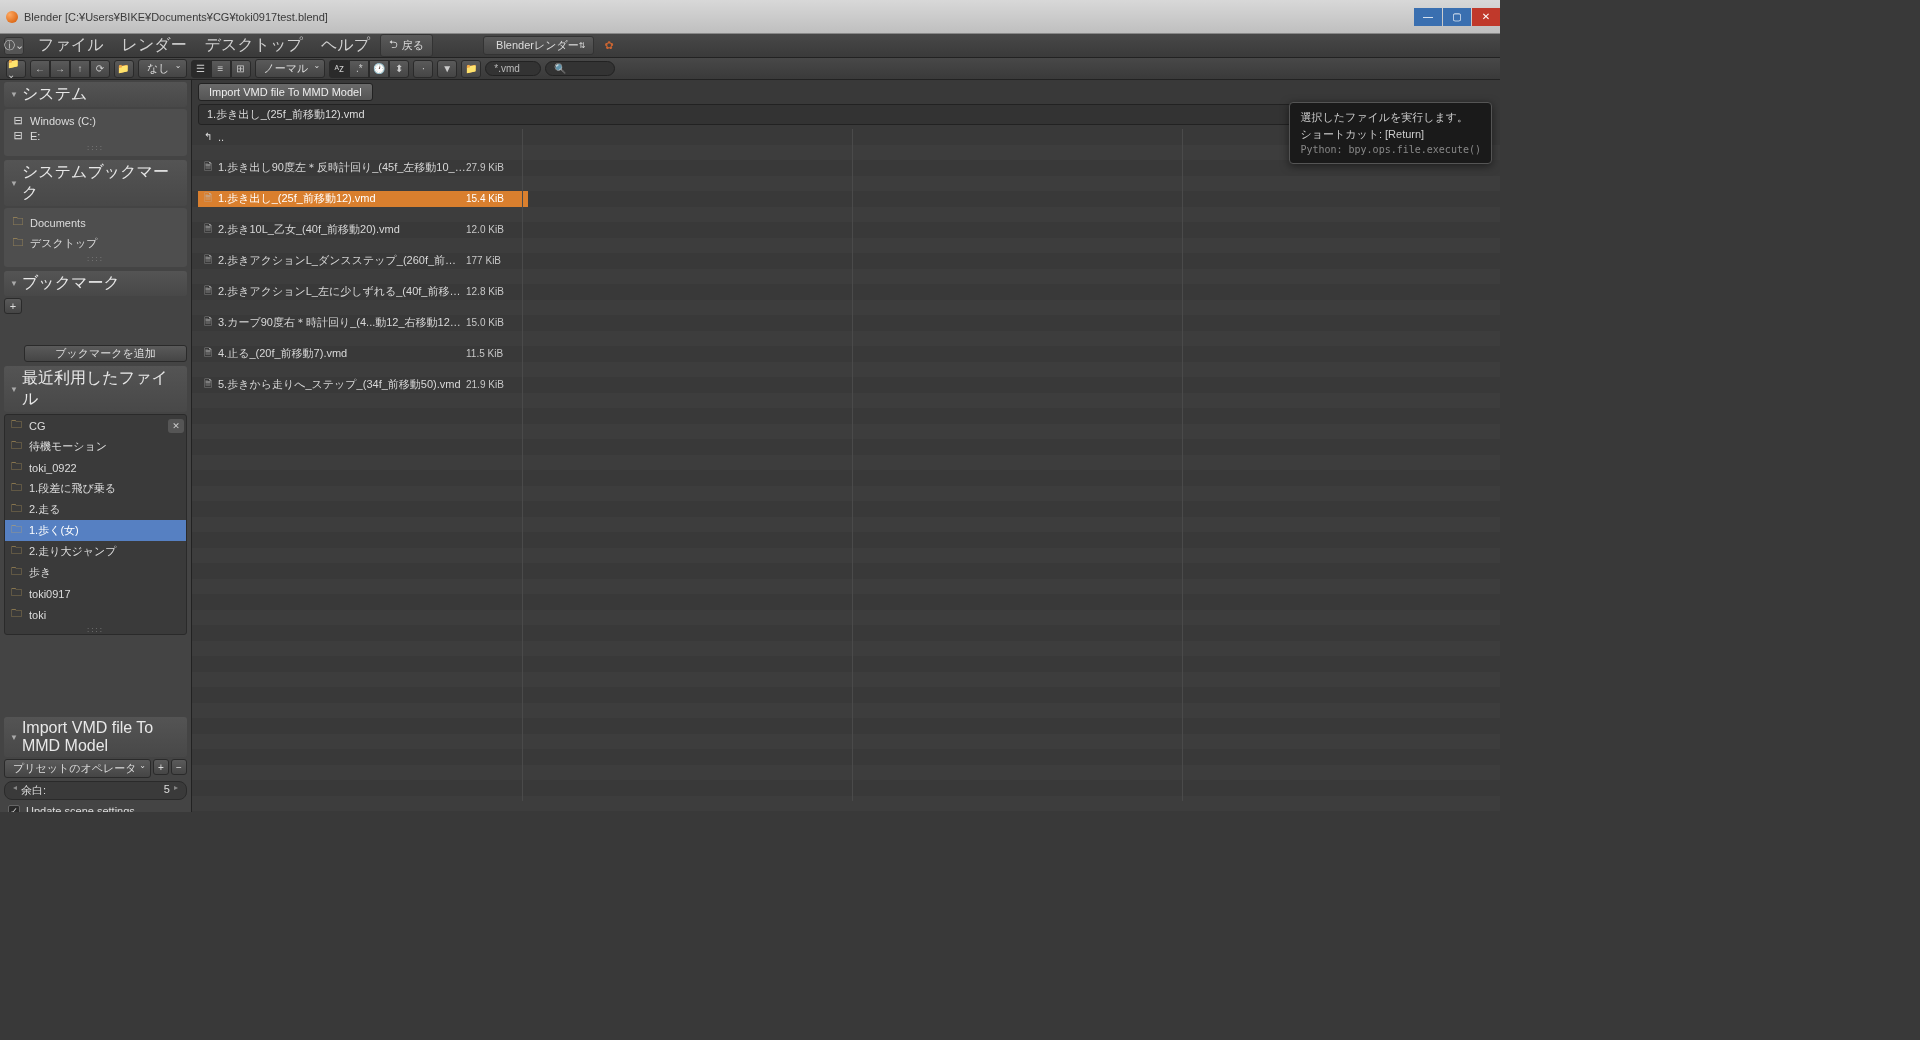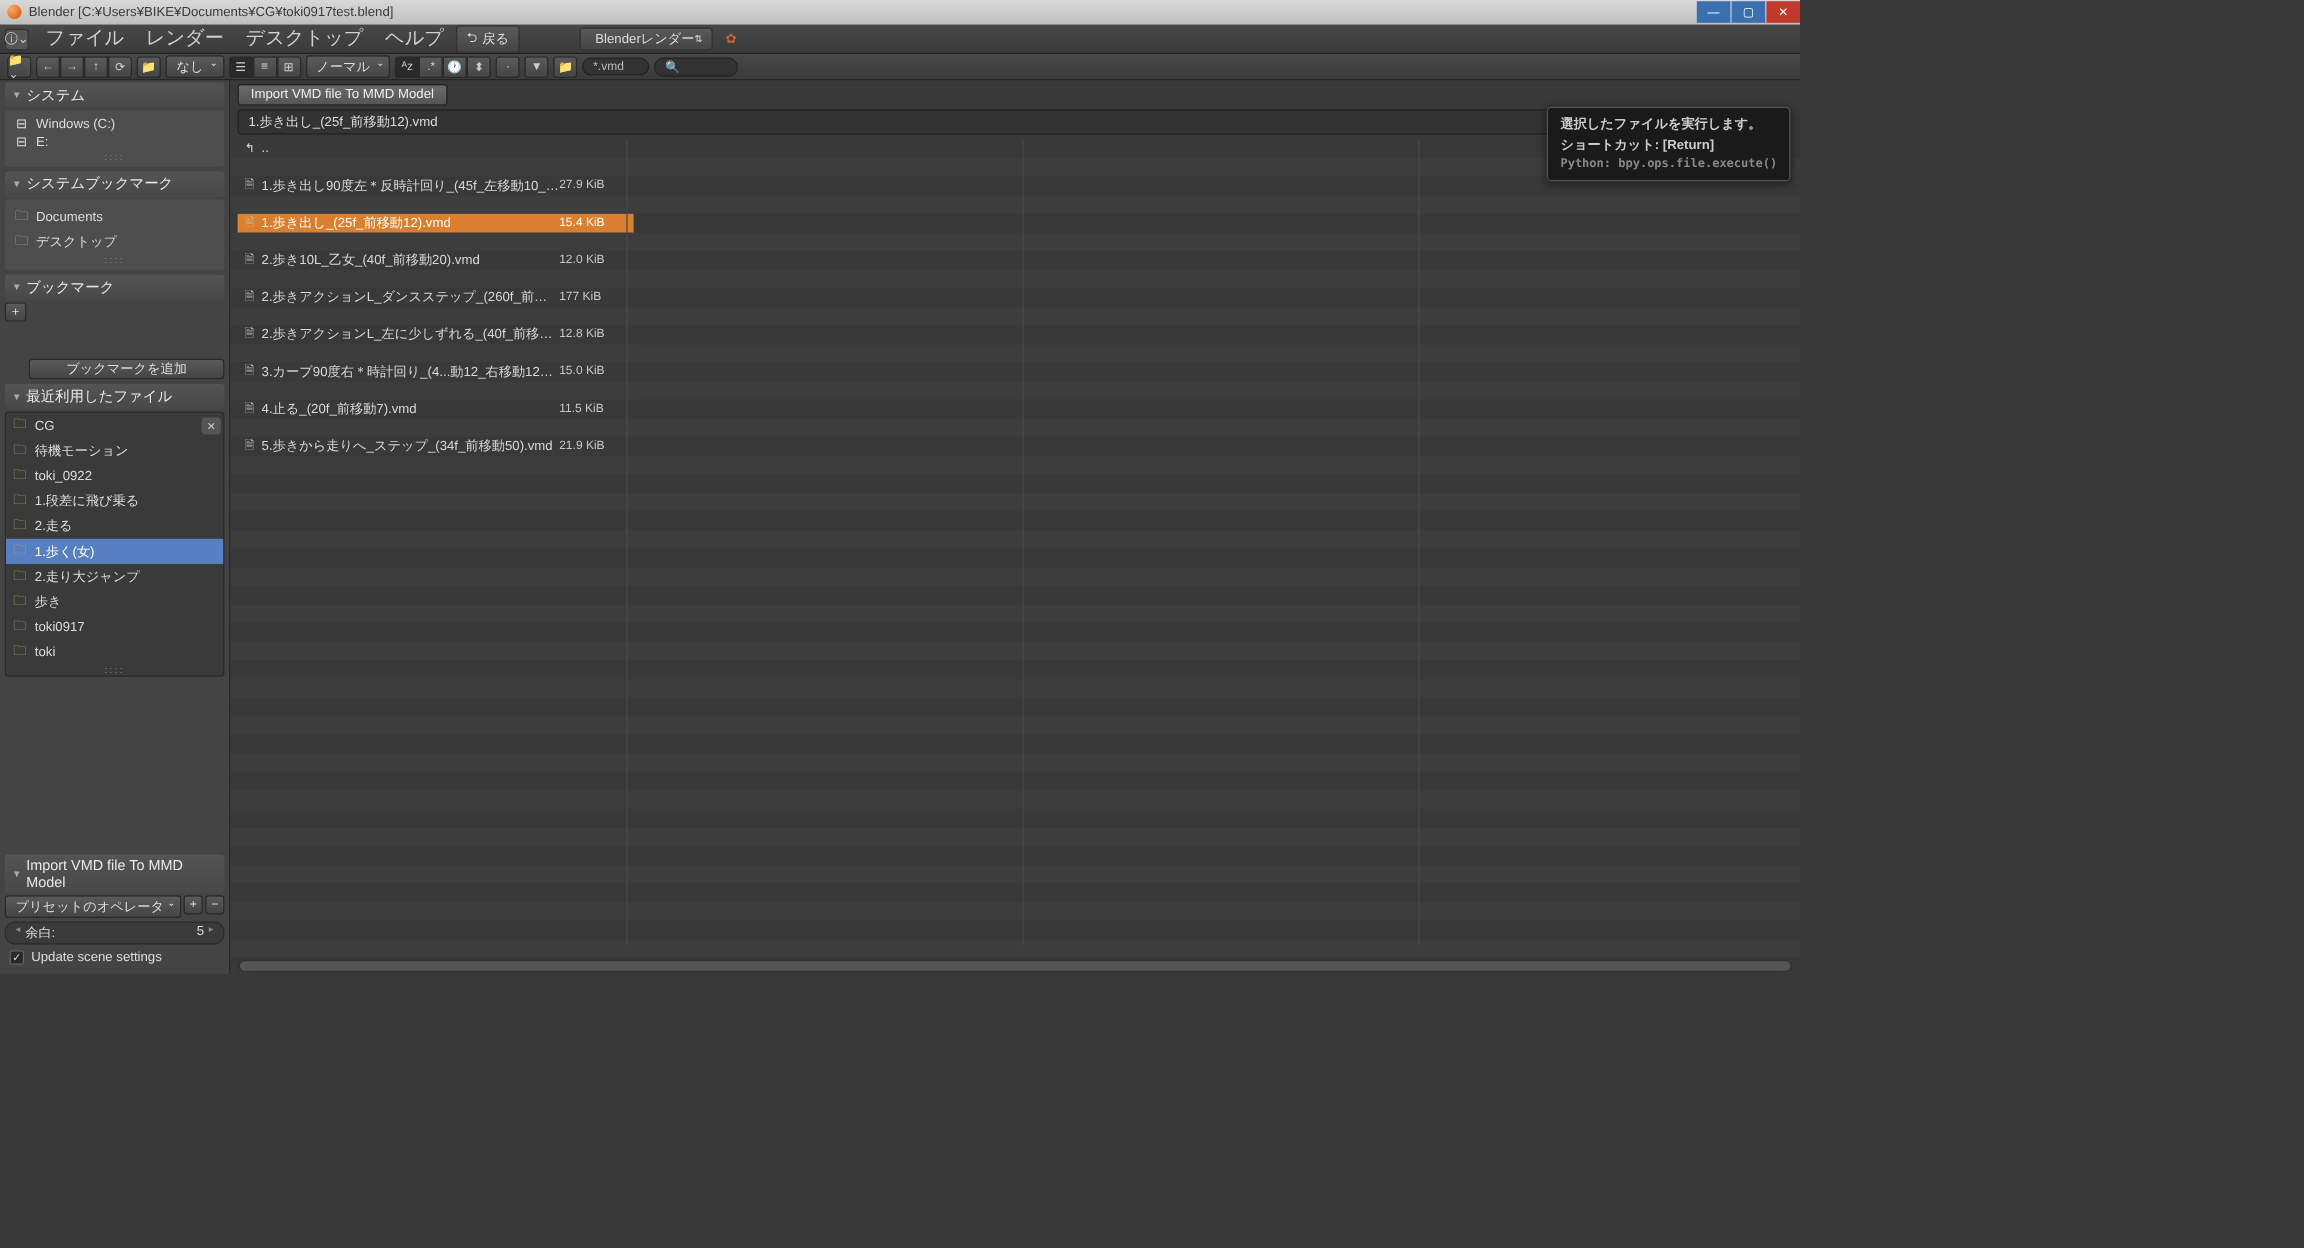--- a/index.html
+++ b/index.html
@@ -1,19 +1,19 @@
 <!DOCTYPE html>
 <html><head>
 <meta charset="utf-8">
 <style>
 * { margin: 0; padding: 0; box-sizing: border-box; font-family: "MS Gothic", "Meiryo", sans-serif; }
 body { background: #393939; color: #ccc; font-size: 11px; overflow: hidden; width: 1500px; height: 812px; }
 
 
-.titlebar { height: 21px; background: linear-gradient(#d8d8d8, #bfbfbf); display: flex; align-items: center; padding-left: 6px; border-bottom: 1px solid #888; }
+.titlebar { height: 34px; background: linear-gradient(#d8d8d8, #bfbfbf); display: flex; align-items: center; padding-left: 6px; border-bottom: 1px solid #888; }
 .titlebar .icon { width: 12px; height: 12px; border-radius: 6px; background: radial-gradient(circle at 30% 30%, #ffa860, #d15500); margin-right: 6px; }
 .titlebar .title { color: #3a3a3a; font-size: 11px; flex: 1; }
 .winbtns { display: flex; }
 .winbtn { width: 28px; height: 18px; margin-left: 1px; display: flex; align-items: center; justify-content: center; color: #fff; font-size: 10px; }
 .winbtn.min { background: #3a6fb0; }
 .winbtn.max { background: #3a6fb0; }
 .winbtn.close { background: #c0392b; }
 
 
 .menubar { height: 24px; background: linear-gradient(#484848, #3a3a3a); display: flex; align-items: center; padding: 0 4px; gap: 2px; border-bottom: 1px solid #222; }
@@ -36,21 +36,21 @@
 .tdrop::after { content: "⌄"; position: absolute; right: 4px; font-size: 8px; }
 .filter-box { background: #333; border: 1px solid #222; border-radius: 8px; padding: 1px 8px; color: #bbb; font-size: 10px; min-width: 56px; }
 .search-box { background: #333; border: 1px solid #222; border-radius: 8px; padding: 1px 8px; color: #bbb; font-size: 10px; min-width: 70px; display: flex; align-items: center; gap: 4px; }
 
 
 .main { display: flex; height: calc(812px - 21px - 24px - 22px); }
 
 
 .sidebar { width: 192px; background: #444; display: flex; flex-direction: column; border-right: 1px solid #222; }
 .panel { margin: 2px 4px; }
-.panel-hdr { background: linear-gradient(#545454,#484848); border-radius: 3px; padding: 2px 6px; color: #e8e8e8; font-size: 12px; display: flex; align-items: center; gap: 4px; cursor: pointer; }
+.panel-hdr { background: linear-gradient(#545454,#484848); border-radius: 3px; padding: 2px 6px; color: #e8e8e8; font-size: 16px; display: flex; align-items: center; gap: 4px; cursor: pointer; }
 .panel-hdr::before { content: "▼"; font-size: 8px; color: #aaa; }
 .panel-body { background: #4e4e4e; border-radius: 3px; margin-top: 2px; padding: 4px; }
 .sys-item { display: flex; align-items: center; gap: 6px; padding: 1px 4px; color: #ddd; font-size: 11px; cursor: pointer; }
 .sys-item .dicon { width: 12px; text-align: center; }
 .drag-handle { text-align: center; color: #888; font-size: 8px; letter-spacing: 2px; }
 .bookmark-add { display: flex; gap: 2px; margin-top: 2px; }
 .bookmark-add .plus { width: 18px; height: 16px; background: linear-gradient(#5a5a5a,#454545); border: 1px solid #2a2a2a; border-radius: 3px; display: flex; align-items: center; justify-content: center; color: #ddd; }
 .bookmark-add .label { flex: 1; background: linear-gradient(#5a5a5a,#454545); border: 1px solid #2a2a2a; border-radius: 3px; display: flex; align-items: center; justify-content: center; color: #ddd; font-size: 11px; margin-top: 47px; }
 
 .recent-list { background: #3a3a3a; border: 1px solid #2a2a2a; border-radius: 3px; margin-top: 2px; }
@@ -99,21 +99,21 @@
 .stripe.alt { background: #3d3d3d; }
 
 
 .colsep { position: absolute; top: 0; bottom: 12px; width: 1px; background: #4a4a4a; }
 
 
 .hscroll { height: 10px; background: #333; margin: 0 6px 2px; border-radius: 5px; position: relative; }
 .hscroll .thumb { position: absolute; left: 2px; right: 2px; top: 1px; bottom: 1px; background: #555; border-radius: 4px; }
 
 
-.tooltip { position: absolute; top: 22px; right: 8px; background: #1a1a1a; border: 1px solid #555; border-radius: 4px; padding: 6px 10px; color: #ccc; font-size: 11px; line-height: 1.5; box-shadow: 0 2px 8px rgba(0,0,0,.5); z-index: 10; font-weight: bold; }
+.tooltip { position: absolute; top: 22px; right: 8px; background: #1a1a1a; border: 1px solid #555; border-radius: 4px; padding: 6px 10px; color: #ccc; font-size: 11px; line-height: 1.5; box-shadow: 0 2px 8px rgba(0,0,0,.5); z-index: 10; }
 .tooltip .py { color: #888; font-family: monospace; font-size: 10px; }
 </style>
 </head>
 <body>
 
 <div class="titlebar">
   <div class="icon"></div>
   <div class="title">Blender [C:¥Users¥BIKE¥Documents¥CG¥toki0917test.blend]</div>
   <div class="winbtns">
     <div class="winbtn min">—</div>

